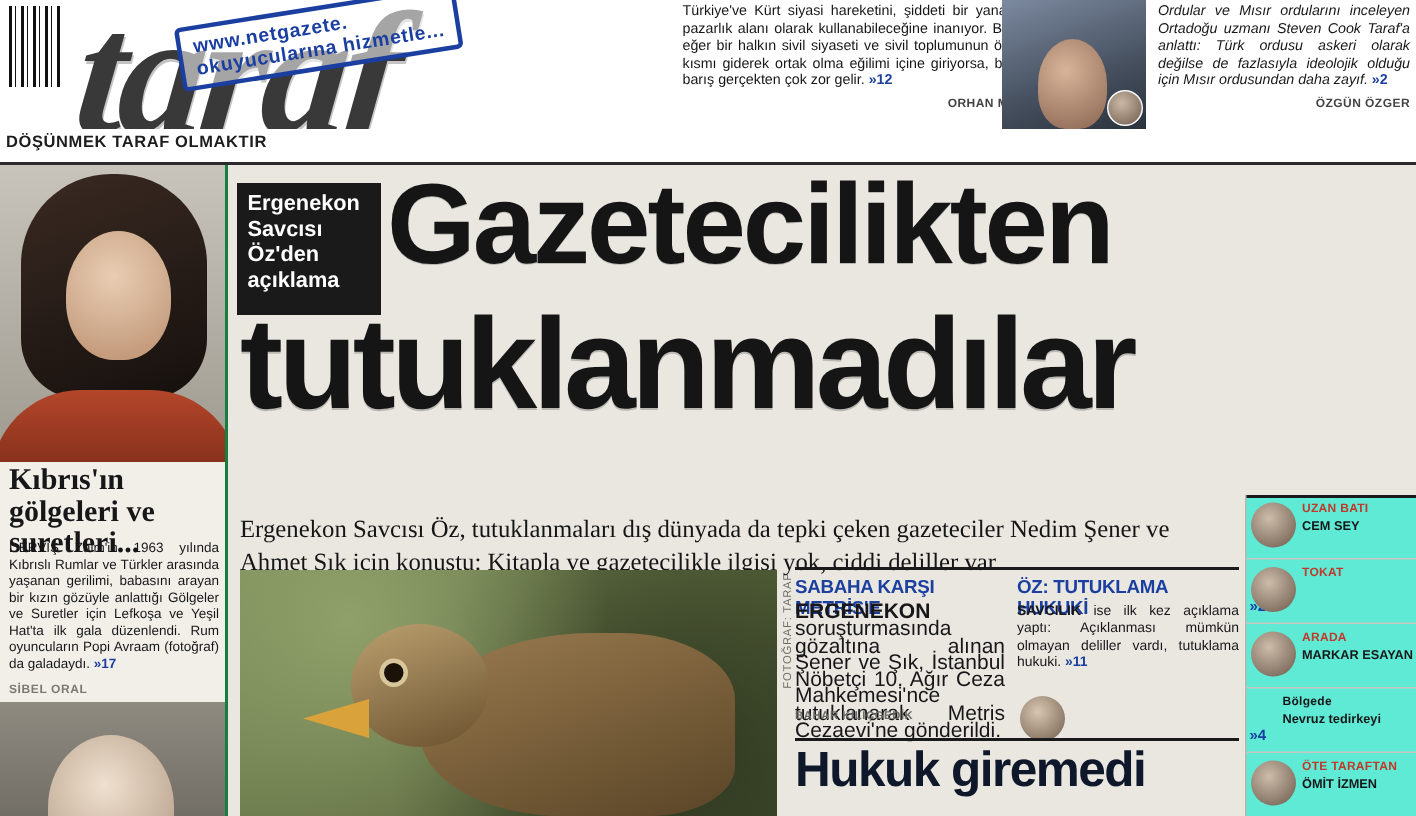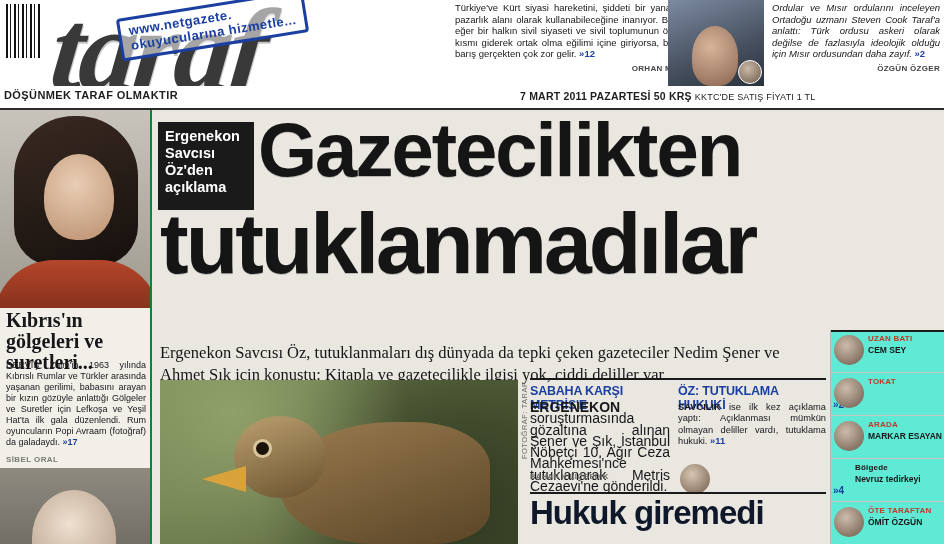--- a/index.html
+++ b/index.html
@@ -299,24 +299,20 @@
     <div class="topcol-2">
       <span class="ital">Ordular ve Mısır ordularını inceleyen Ortadoğu uzmanı Steven Cook Taraf'a anlattı: Türk ordusu askeri olarak değilse de fazlasıyla ideolojik olduğu için Mısır ordusundan daha zayıf.</span>
       <span class="sup">»2</span>
       <div class="byline">ÖZGÜN ÖZGER</div>
       <div class="avatar-sm" style="left:-34px;top:58px;"></div>
     </div>
   </div>
 
   <div class="subbar"></div>
   <div class="slogan">DÖŞÜNMEK TARAF OLMAKTIR</div>
-  <div class="dateline">
-    <span>7 MART 2011 PAZARTESİ 50 KRŞ</span>
-    <span class="thin">KKTC'DE SATIŞ FİYATI 1 TL</span>
-  </div>
 
   <div class="leftcol">
     <div class="lphoto">
       <div class="hair"></div>
       <div class="face"></div>
       <div class="shoulder"></div>
     </div>
     <div class="lhead">Kıbrıs'ın gölgeleri ve suretleri...</div>
     <div class="ltext">
       <span>DERVİŞ Zaim'in 1963 yılında Kıbrıslı Rumlar ve Türkler arasında yaşanan gerilimi, babasını arayan bir kızın gözüyle anlattığı Gölgeler ve Suretler için Lefkoşa ve Yeşil Hat'ta ilk gala düzenlendi. Rum oyuncuların Popi Avraam (fotoğraf) da galadaydı.</span>
@@ -382,18 +378,18 @@
       <div class="rail-text">MARKAR ESAYAN</div>
     </div>
     <div class="rail-item">
       <div class="rail-page">»4</div>
       <div class="rail-name" style="left:24px;color:#17171a;text-transform:none;">Bölgede</div>
       <div class="rail-text" style="left:24px;">Nevruz tedirkeyi</div>
     </div>
     <div class="rail-item">
       <div class="rail-ava"></div>
       <div class="rail-name">ÖTE TARAFTAN</div>
-      <div class="rail-text">ÖMİT ÖZGÜN</div>
+      <div class="rail-text">ÖMİT İZMEN</div>
     </div>
 
   </div>
 
 </div>
 
 </body></html>

